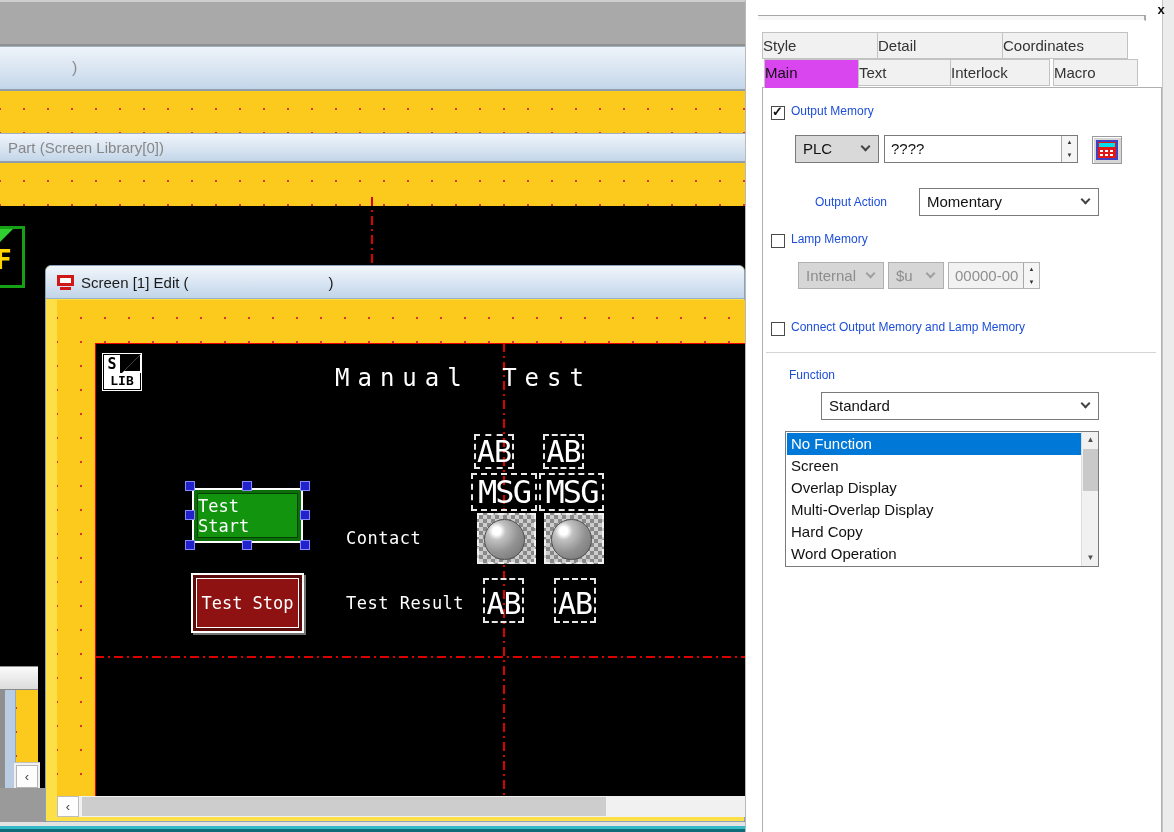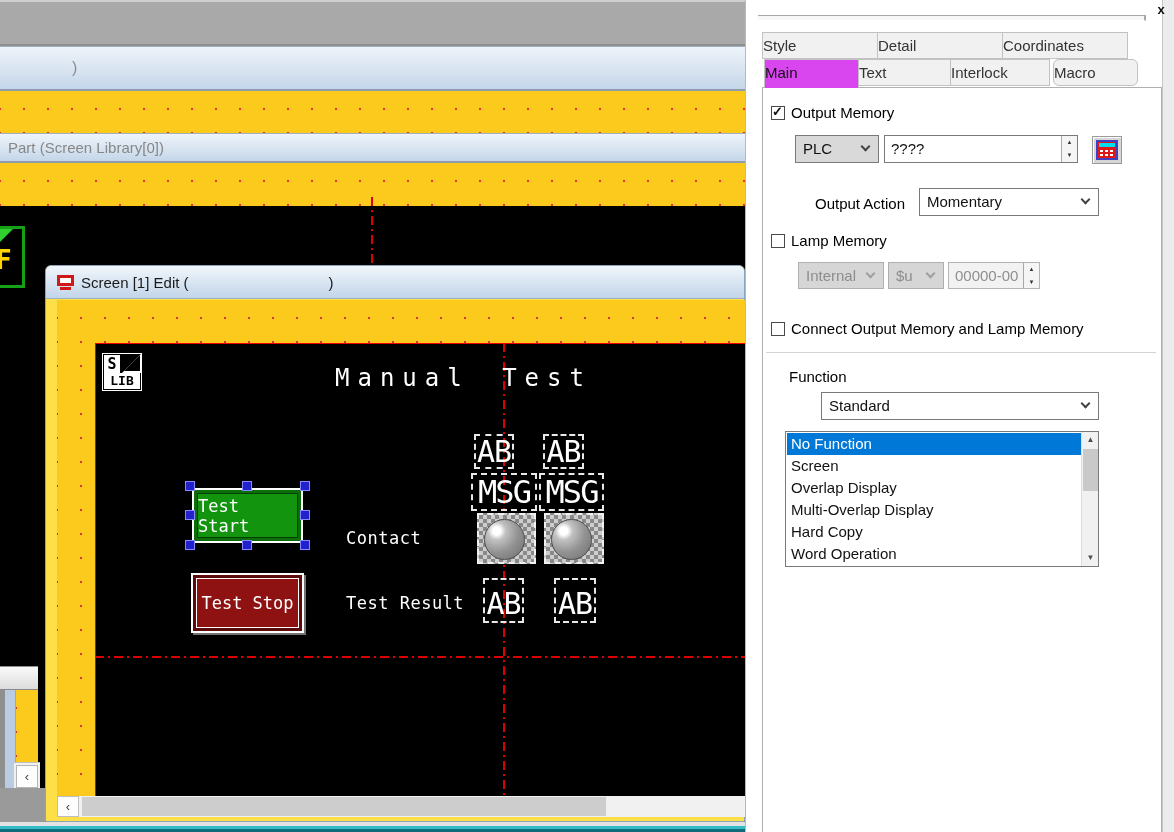--- a/index.html
+++ b/index.html
@@ -131,21 +131,21 @@
     font:bold 13px "Liberation Sans", sans-serif; color:#111; cursor:default; }
 
   .tab { position:absolute; height:27px; background:#f1f1f1; border:1px solid #c2c2c2;
     text-align:left; line-height:25px; color:#333; font-size:15px; }
   .tab.active { background:#d946ef; border-bottom:none; height:29px; color:#111; z-index:3; }
   .tab-page { left:762px; top:87px; width:400px; height:745px; background:#fff;
     border:1px solid #b0b0b0; border-bottom:none; }
 
   .cb { position:absolute; width:14px; height:14px; background:#fff; border:1px solid #4a4a4a; }
   .cb .mark { position:absolute; left:0px; top:-3px; font-size:13px; font-weight:bold; color:#111; }
-  .plabel { position:absolute; color:#000000; font-size:15px; white-space:nowrap; }
+  .plabel { position:absolute; color:#1d4ed8; font-size:12px; white-space:nowrap; }
 
   .combo { position:absolute; border:1px solid #7a7a7a; background:#fff; font-size:15px;
     line-height:25px; padding-left:7px; color:#111; white-space:nowrap; }
   .combo.gray { background:#d9d9d9; }
   .combo.disabled { background:#d6d6d6; border-color:#b0b0b0; color:#8d8d8d; }
   .chev { position:absolute; right:9px; top:50%; width:7px; height:7px; margin-top:-6px;
     border-right:2px solid #444; border-bottom:2px solid #444; transform:rotate(45deg); }
   .combo.disabled .chev { border-color:#9f9f9f; }
 
   .field { position:absolute; border:1px solid #7a7a7a; background:#fff; font-size:15px;
@@ -298,21 +298,21 @@
   <div class="abs drag-handle"></div>
   <div class="abs close-x">x</div>
 
   <div class="tab" style="left:762px; top:32px; width:116px;">Style</div>
   <div class="tab" style="left:877px; top:32px; width:126px;">Detail</div>
   <div class="tab" style="left:1002px; top:32px; width:126px;">Coordinates</div>
 
   <div class="tab active" style="left:764px; top:59px; width:95px;">Main</div>
   <div class="tab" style="left:858px; top:59px; width:93px;">Text</div>
   <div class="tab" style="left:950px; top:59px; width:100px;">Interlock</div>
-  <div class="tab" style="left:1053px; top:59px; width:85px;border-radius:6px;">Macro</div>
+  <div class="tab" style="left:1053px; top:59px; width:85px;">Macro</div>
 
   <div class="abs tab-page"></div>
 
   <div class="cb" style="left:771px; top:106px;">
     <span class="mark">✓</span>
   </div>
   <div class="plabel" style="left:791px; top:104px;">Output Memory</div>
 
   <div class="combo gray" style="left:795px; top:135px; width:84px; height:28px;">
     <span>PLC</span>

